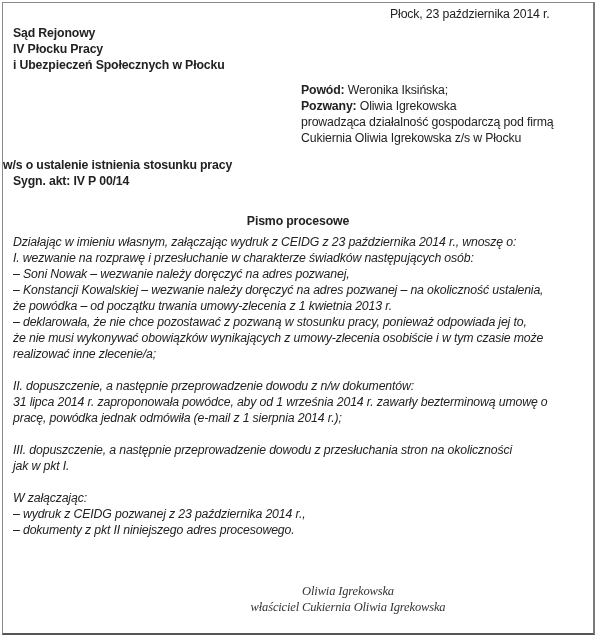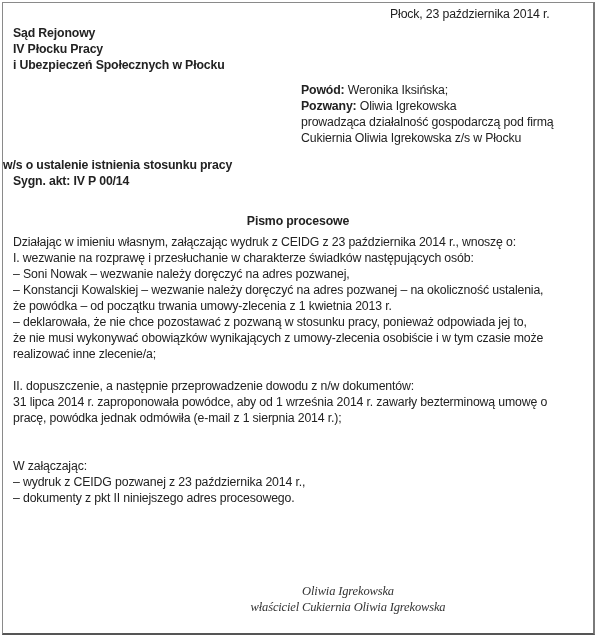--- a/index.html
+++ b/index.html
@@ -31,21 +31,21 @@
       padding-left: 44px;
     }
     .abs { position: absolute; white-space: nowrap; }
     .line { display: block; line-height: 16px; height: 16px; white-space: nowrap; }
     .date { left: 387px; top: 4px; }
     .court { left: 10px; top: 22px; font-weight: bold; }
     .parties { left: 298px; top: 79px; }
     .case-title { left: 0; width: 100%; text-align: left; top: 155px; font-weight: bold; }
     .sygn { left: 10px; top: 171px; font-weight: bold; }
     .pismo { left: 0; width: 100%; text-align: center; top: 203px; font-weight: bold; margin-top: 8px; }
-    .body { left: 10px; top: 231px; }
+    .body { left: 10px; top: 231px; font-style: italic; }
     .gap { display: block; height: 16px; }
     .sig {
       left: 0; width: 100%; top: 580px;
       font-family: "Liberation Serif", serif;
       font-style: italic;
       font-size: 12.5px;
       color: #333;
       text-align: center;
     }
     .sig .line { padding-left: 100px; box-sizing: border-box; }
@@ -90,20 +90,24 @@
     <span class="gap"></span>
 
     <div>
       <span class="line">II. dopuszczenie, a następnie przeprowadzenie dowodu z n/w dokumentów:</span>
       <span class="line">31 lipca 2014 r. zaproponowała powódce, aby od 1 września 2014 r. zawarły bezterminową umowę o</span>
       <span class="line">pracę, powódka jednak odmówiła (e-mail z 1 sierpnia 2014 r.);</span>
     </div>
 
     <span class="gap"></span>
 
+    <div>
+      <span class="line">III. dopuszczenie, a następnie przeprowadzenie dowodu z przesłuchania stron na okoliczności</span>
+      <span class="line">jak w pkt I.</span>
+    </div>
 
     <span class="gap"></span>
 
     <div>
       <span class="line">W załączając:</span>
       <span class="line">– wydruk z CEIDG pozwanej z 23 października 2014 r.,</span>
       <span class="line">– dokumenty z pkt II niniejszego adres procesowego.</span>
     </div>
   </div>
 

